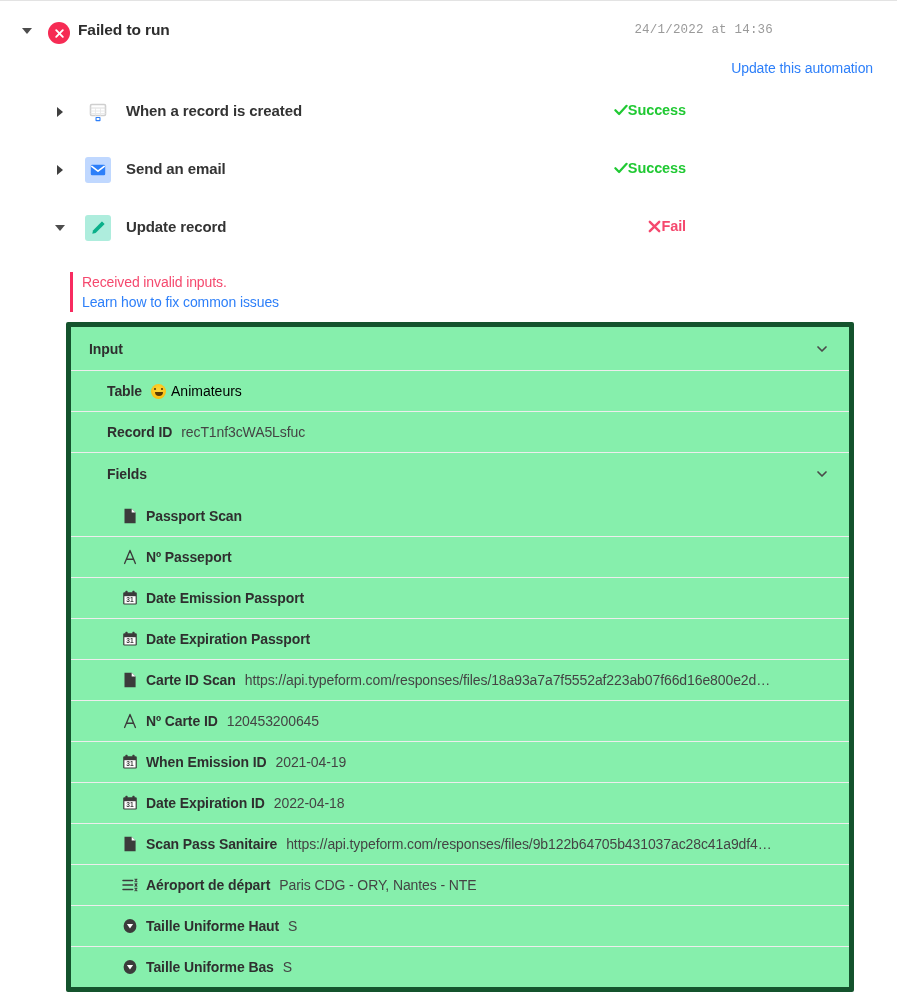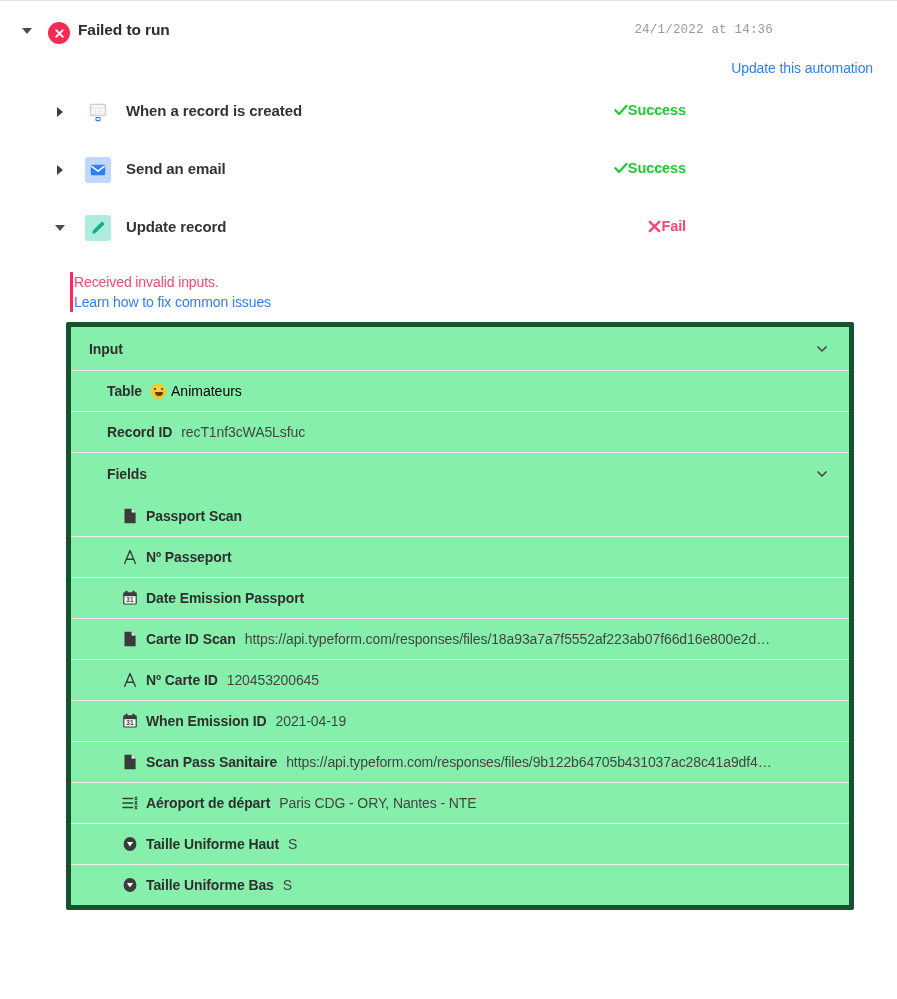--- a/index.html
+++ b/index.html
@@ -131,21 +131,21 @@
     letter-spacing: -0.1px;
   }
   .status-success { color: #20c933; }
   .status-fail    { color: #f5496e; }
 
   
   .error-block {
     position: absolute;
     left: 70px;
     top: 272px;
-    padding-left: 1px;
+    padding-left: 9px;
     border-left: 3px solid #f82b60;
   }
   .error-msg {
     font-size: 14px;
     color: #f5496e;
     line-height: 20px;
     letter-spacing: -0.1px;
   }
   .error-link {
     font-size: 14px;
@@ -389,49 +389,74 @@
             <rect x="3.4" y="0.7" width="2.2" height="2.6" rx="0.7" fill="#3b3b3b"></rect>
             <rect x="10.4" y="0.7" width="2.2" height="2.6" rx="0.7" fill="#3b3b3b"></rect>
             <rect x="2.4" y="6.2" width="11.2" height="7.3" fill="#ffffff"></rect>
             <text x="8" y="12.4" font-family="Liberation Sans, sans-serif" font-size="6.6" font-weight="bold" fill="#3b3b3b" text-anchor="middle">31</text>
           </svg>
         </span>
         <span class="row-label">Date Emission Passport</span>
       </div>
       <div class="row indent-2">
         <span class="fld-icon">
-          <svg width="14" height="16" viewBox="0 0 14 16">
-            <path d="M1.5 0.7 h7.2 L12.6 4.6 V15.3 H1.5 Z" fill="#3b3b3b"></path>
-            <path d="M8.7 0.7 V4.6 H12.6 Z" fill="#ffffff"></path>
-          </svg>
-        </span>
-        <span class="row-label">Carte ID Scan</span>
-        <span class="row-value val-url">https://api.typeform.com/responses/files/18a93a7a7f5552af223ab07f66d16e800e2d…</span>
-      </div>
-      <div class="row indent-2">
-        <span class="fld-icon">
-          <svg width="16" height="16" viewBox="0 0 16 16">
-            <path d="M8 1.5 L13.4 14.5 M8 1.5 L2.6 14.5 M4.4 10.2 H11.6" stroke="#3b3b3b" stroke-width="1.35" fill="none" stroke-linecap="round"></path>
-          </svg>
-        </span>
-        <span class="row-label">Nº Carte ID</span>
-        <span class="row-value">120453200645</span>
-      </div>
-      <div class="row indent-2">
-        <span class="fld-icon">
           <svg width="16" height="16" viewBox="0 0 16 16">
             <rect x="1.2" y="2.2" width="13.6" height="12.3" rx="1.3" fill="#3b3b3b"></rect>
             <rect x="3.4" y="0.7" width="2.2" height="2.6" rx="0.7" fill="#3b3b3b"></rect>
             <rect x="10.4" y="0.7" width="2.2" height="2.6" rx="0.7" fill="#3b3b3b"></rect>
             <rect x="2.4" y="6.2" width="11.2" height="7.3" fill="#ffffff"></rect>
             <text x="8" y="12.4" font-family="Liberation Sans, sans-serif" font-size="6.6" font-weight="bold" fill="#3b3b3b" text-anchor="middle">31</text>
           </svg>
         </span>
+        <span class="row-label">Date Expiration Passport</span>
+      </div>
+      <div class="row indent-2">
+        <span class="fld-icon">
+          <svg width="14" height="16" viewBox="0 0 14 16">
+            <path d="M1.5 0.7 h7.2 L12.6 4.6 V15.3 H1.5 Z" fill="#3b3b3b"></path>
+            <path d="M8.7 0.7 V4.6 H12.6 Z" fill="#ffffff"></path>
+          </svg>
+        </span>
+        <span class="row-label">Carte ID Scan</span>
+        <span class="row-value val-url">https://api.typeform.com/responses/files/18a93a7a7f5552af223ab07f66d16e800e2d…</span>
+      </div>
+      <div class="row indent-2">
+        <span class="fld-icon">
+          <svg width="16" height="16" viewBox="0 0 16 16">
+            <path d="M8 1.5 L13.4 14.5 M8 1.5 L2.6 14.5 M4.4 10.2 H11.6" stroke="#3b3b3b" stroke-width="1.35" fill="none" stroke-linecap="round"></path>
+          </svg>
+        </span>
+        <span class="row-label">Nº Carte ID</span>
+        <span class="row-value">120453200645</span>
+      </div>
+      <div class="row indent-2">
+        <span class="fld-icon">
+          <svg width="16" height="16" viewBox="0 0 16 16">
+            <rect x="1.2" y="2.2" width="13.6" height="12.3" rx="1.3" fill="#3b3b3b"></rect>
+            <rect x="3.4" y="0.7" width="2.2" height="2.6" rx="0.7" fill="#3b3b3b"></rect>
+            <rect x="10.4" y="0.7" width="2.2" height="2.6" rx="0.7" fill="#3b3b3b"></rect>
+            <rect x="2.4" y="6.2" width="11.2" height="7.3" fill="#ffffff"></rect>
+            <text x="8" y="12.4" font-family="Liberation Sans, sans-serif" font-size="6.6" font-weight="bold" fill="#3b3b3b" text-anchor="middle">31</text>
+          </svg>
+        </span>
         <span class="row-label">When Emission ID</span>
         <span class="row-value">2021-04-19</span>
+      </div>
+      <div class="row indent-2">
+        <span class="fld-icon">
+          <svg width="16" height="16" viewBox="0 0 16 16">
+            <rect x="1.2" y="2.2" width="13.6" height="12.3" rx="1.3" fill="#3b3b3b"></rect>
+            <rect x="3.4" y="0.7" width="2.2" height="2.6" rx="0.7" fill="#3b3b3b"></rect>
+            <rect x="10.4" y="0.7" width="2.2" height="2.6" rx="0.7" fill="#3b3b3b"></rect>
+            <rect x="2.4" y="6.2" width="11.2" height="7.3" fill="#ffffff"></rect>
+            <text x="8" y="12.4" font-family="Liberation Sans, sans-serif" font-size="6.6" font-weight="bold" fill="#3b3b3b" text-anchor="middle">31</text>
+          </svg>
+        </span>
+        <span class="row-label">Date Expiration ID</span>
+        <span class="row-value">2022-04-18</span>
       </div>
       <div class="row indent-2">
         <span class="fld-icon">
           <svg width="14" height="16" viewBox="0 0 14 16">
             <path d="M1.5 0.7 h7.2 L12.6 4.6 V15.3 H1.5 Z" fill="#3b3b3b"></path>
             <path d="M8.7 0.7 V4.6 H12.6 Z" fill="#ffffff"></path>
           </svg>
         </span>
         <span class="row-label">Scan Pass Sanitaire</span>
         <span class="row-value val-url">https://api.typeform.com/responses/files/9b122b64705b431037ac28c41a9df4…</span>

